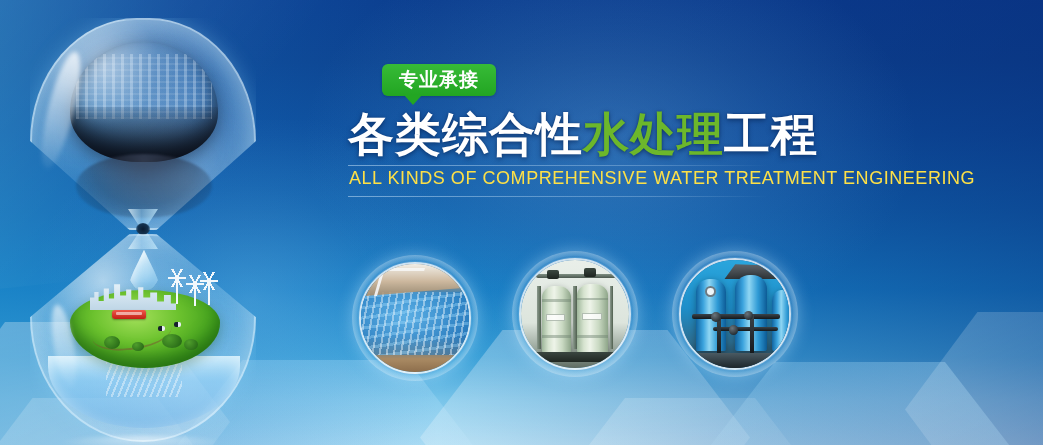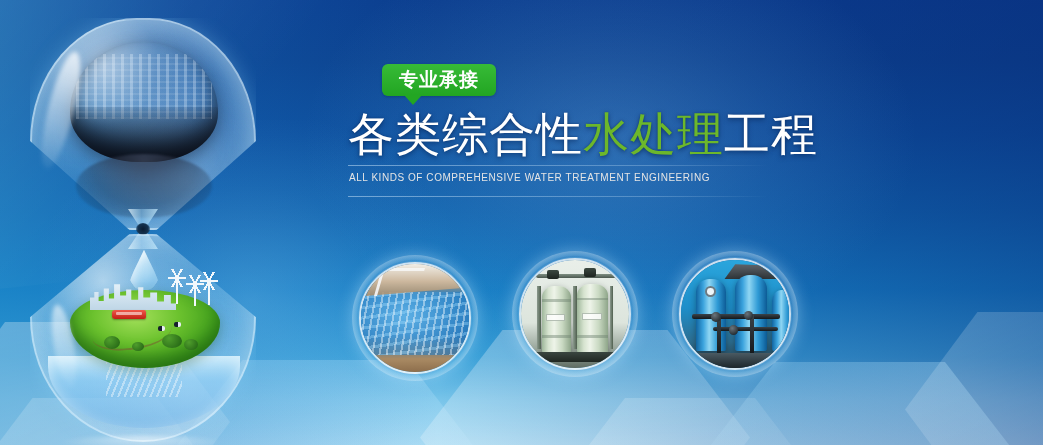--- a/index.html
+++ b/index.html
@@ -286,37 +286,37 @@
     content:""; position:absolute; left:22px; bottom:-9px;
     width:0; height:0;
     border-left:9px solid transparent;
     border-right:9px solid transparent;
     border-top:10px solid #23a623;
   }
 
   .headline {
     margin-top:12px;
     font-size:46px; line-height:52px;
-    font-weight:normal;
+    font-weight:bold;
     letter-spacing:1px;
     white-space:nowrap;
     color:#ffffff;
     text-shadow:0 2px 5px rgba(4,28,72,.55), 0 0 2px rgba(4,28,72,.4);
   }
   .headline .hl-green { color:#6cb72b; }
 
   .rule {
     height:1px; margin-top:5px;
     background:linear-gradient(90deg, rgba(190,220,245,.55), rgba(190,220,245,.30) 72%, rgba(190,220,245,0));
   }
   .eng {
     padding:4px 0 5px 1px;
-    font-size:10px; line-height:16px;
+    font-size:18px; line-height:16px;
     letter-spacing:.55px;
-    color:#e5e5e5;
+    color:#fde047;
     white-space:nowrap;
   }
   .subline {
     margin-top:17px;
     font-size:21px; line-height:26px;
     letter-spacing:2px;
     color:#ffffff;
     text-shadow:0 1px 4px rgba(4,28,72,.5);
   }
 

